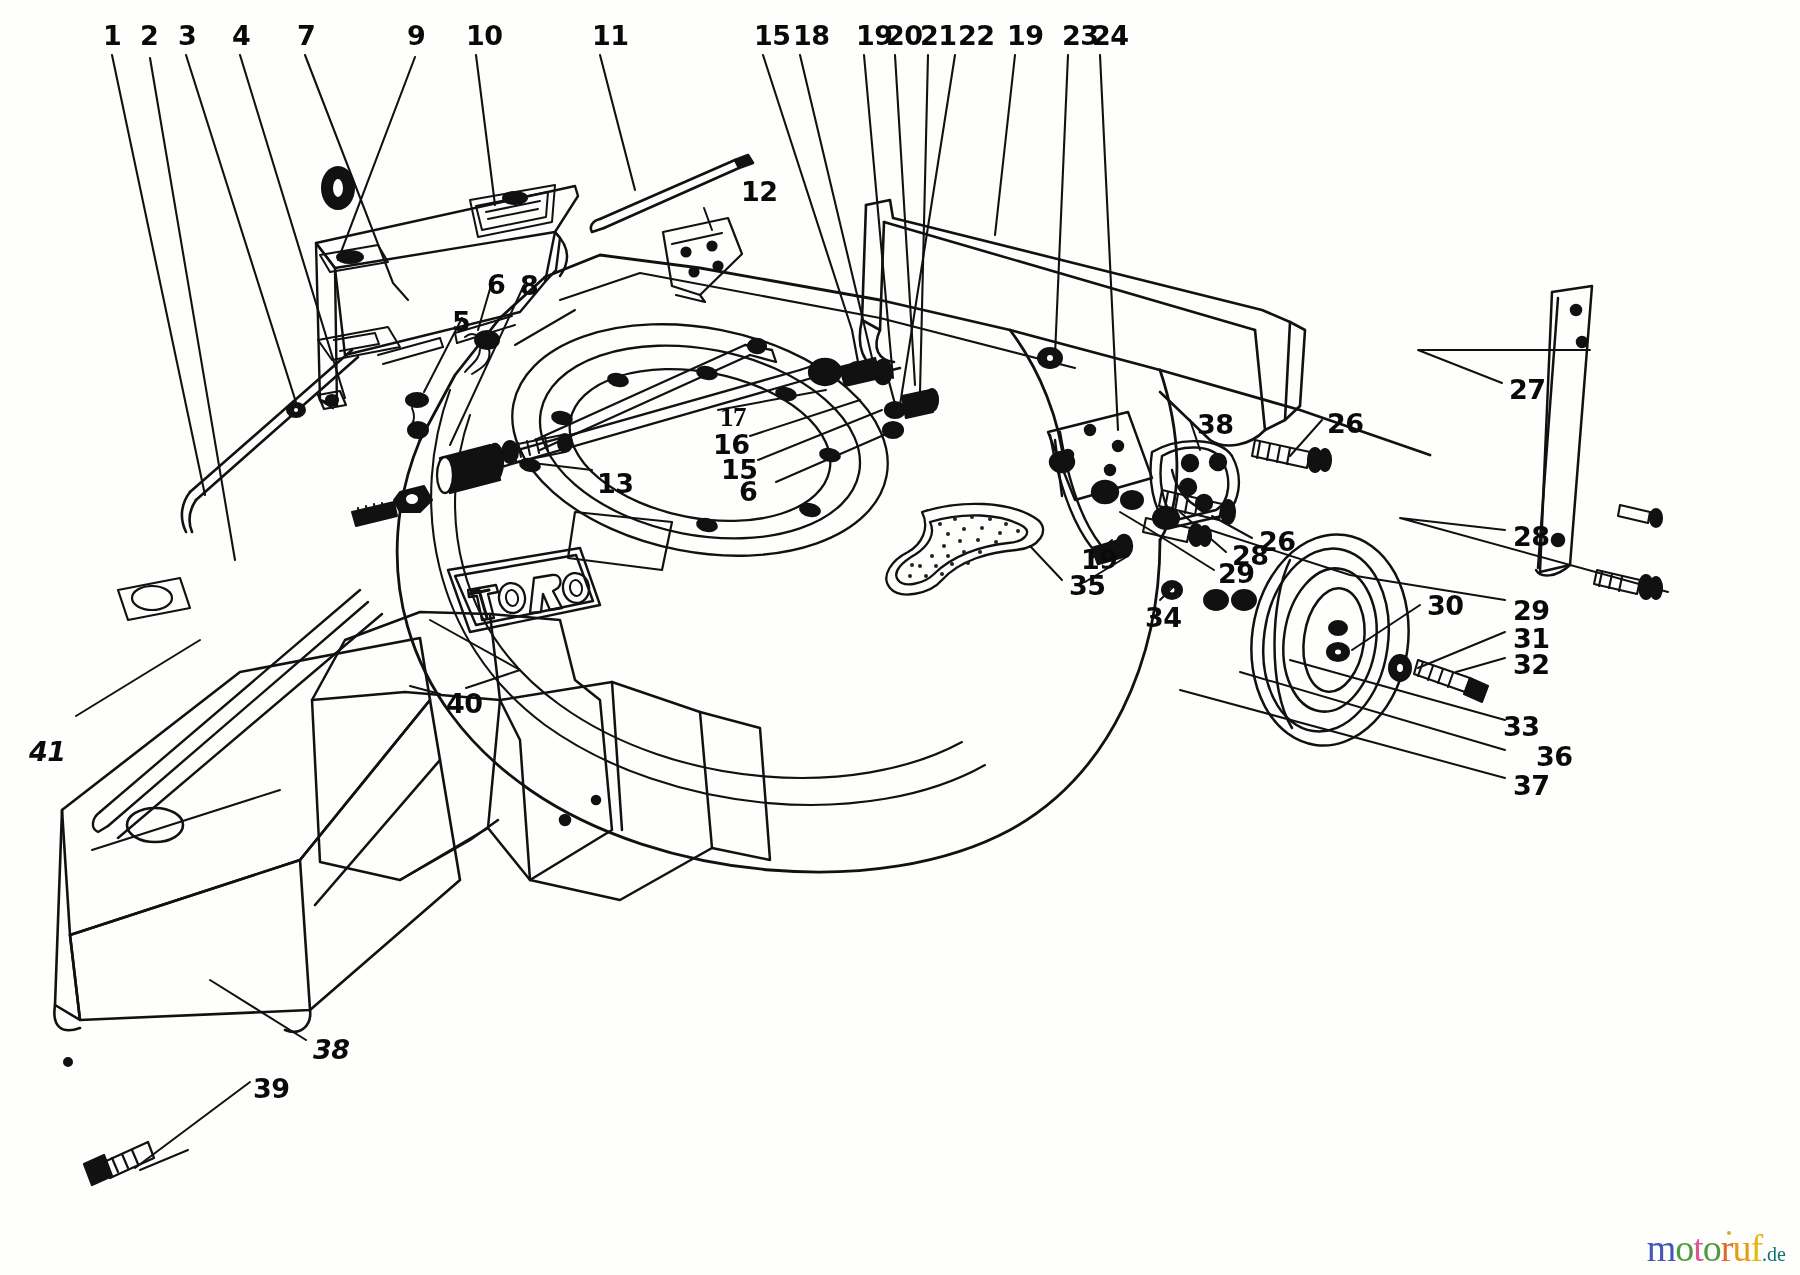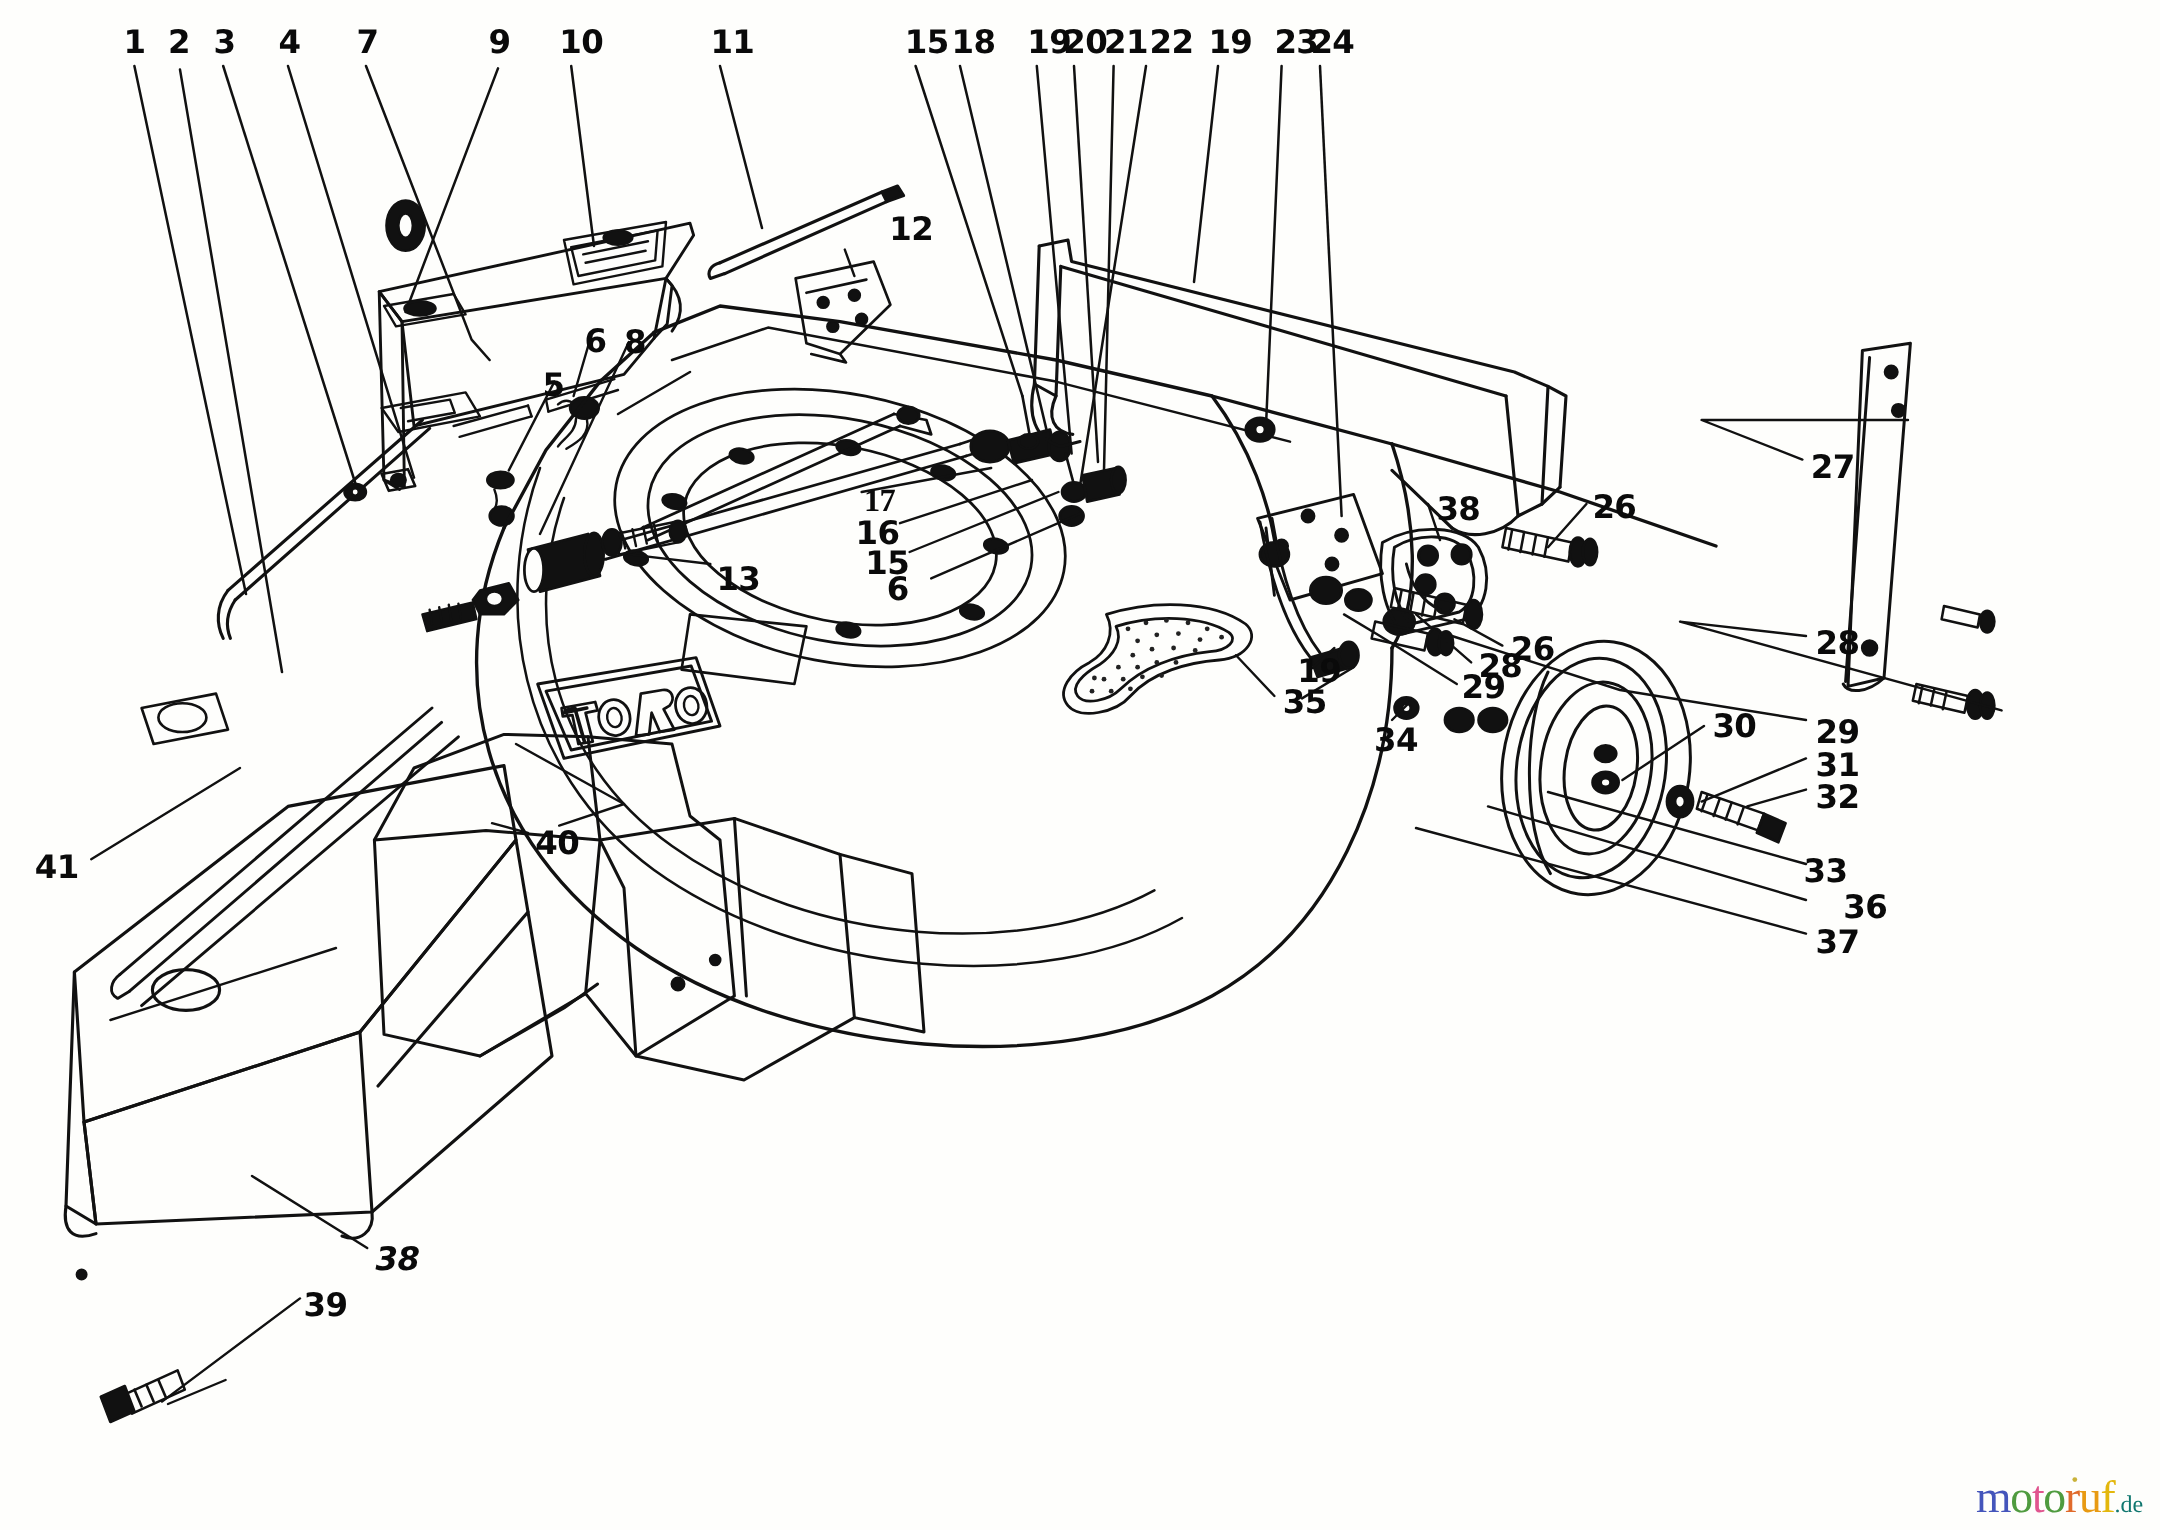--- a/index.html
+++ b/index.html
@@ -544,21 +544,21 @@
   <div class="callout" style="left:1145px;top:604px;">34</div>
   <div class="callout" style="left:1427px;top:592px;">30</div>
   <div class="callout" style="left:1513px;top:597px;">29</div>
   <div class="callout" style="left:1513px;top:625px;">31</div>
   <div class="callout" style="left:1513px;top:651px;">32</div>
   <div class="callout" style="left:1503px;top:713px;">33</div>
   <div class="callout" style="left:1513px;top:743px;margin-left:23px;">36</div>
   <div class="callout" style="left:1513px;top:772px;">37</div>
 
   <div class="callout" style="left:446px;top:690px;">40</div>
-  <div class="callout" style="left:29px;top:710px;">41</div>
+  <div class="callout" style="left:29px;top:738px;font-style:italic;">41</div>
   <div class="callout" style="left:313px;top:1036px;font-style:italic;">38</div>
   <div class="callout" style="left:253px;top:1075px;">39</div>
 
   <div id="watermark">
     <span style="color:#4455bb">m</span><span style="color:#4f9b3f">o</span><span style="color:#e0558f">t</span><span style="color:#4f9b3f">o</span><span style="color:#e06a2a">r</span><span style="color:#e89a12">u</span><span style="color:#e3b70c">f</span><span class="suffix">.de</span>
     <span class="dot"></span>
   </div>
 
 </div>
 

